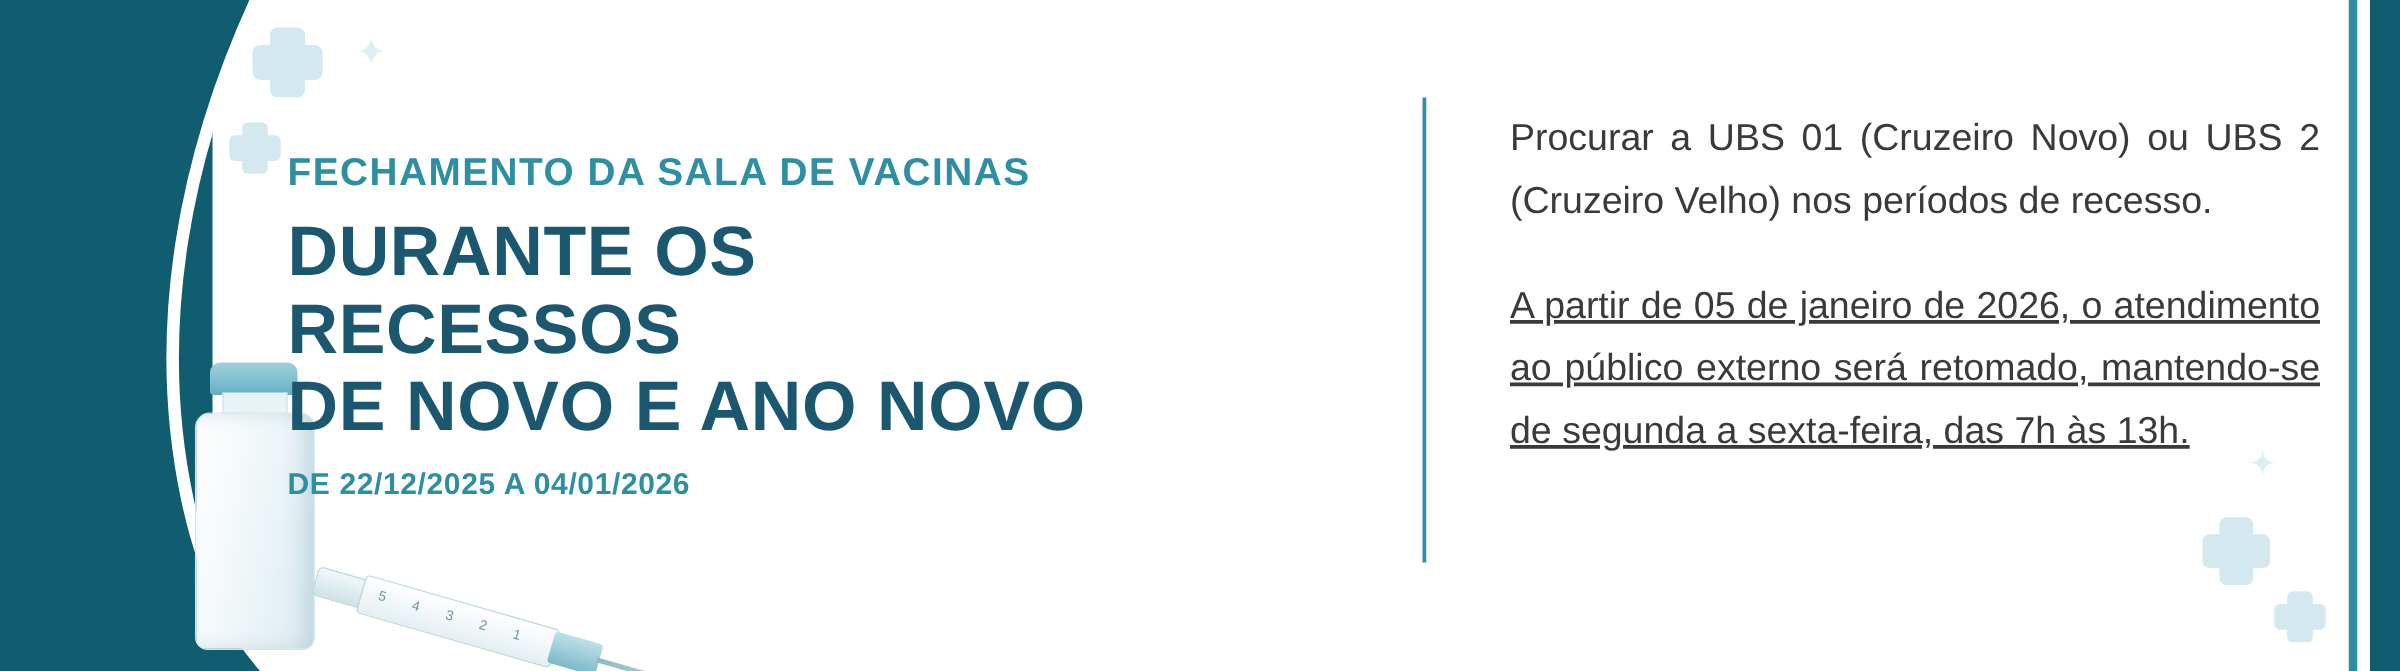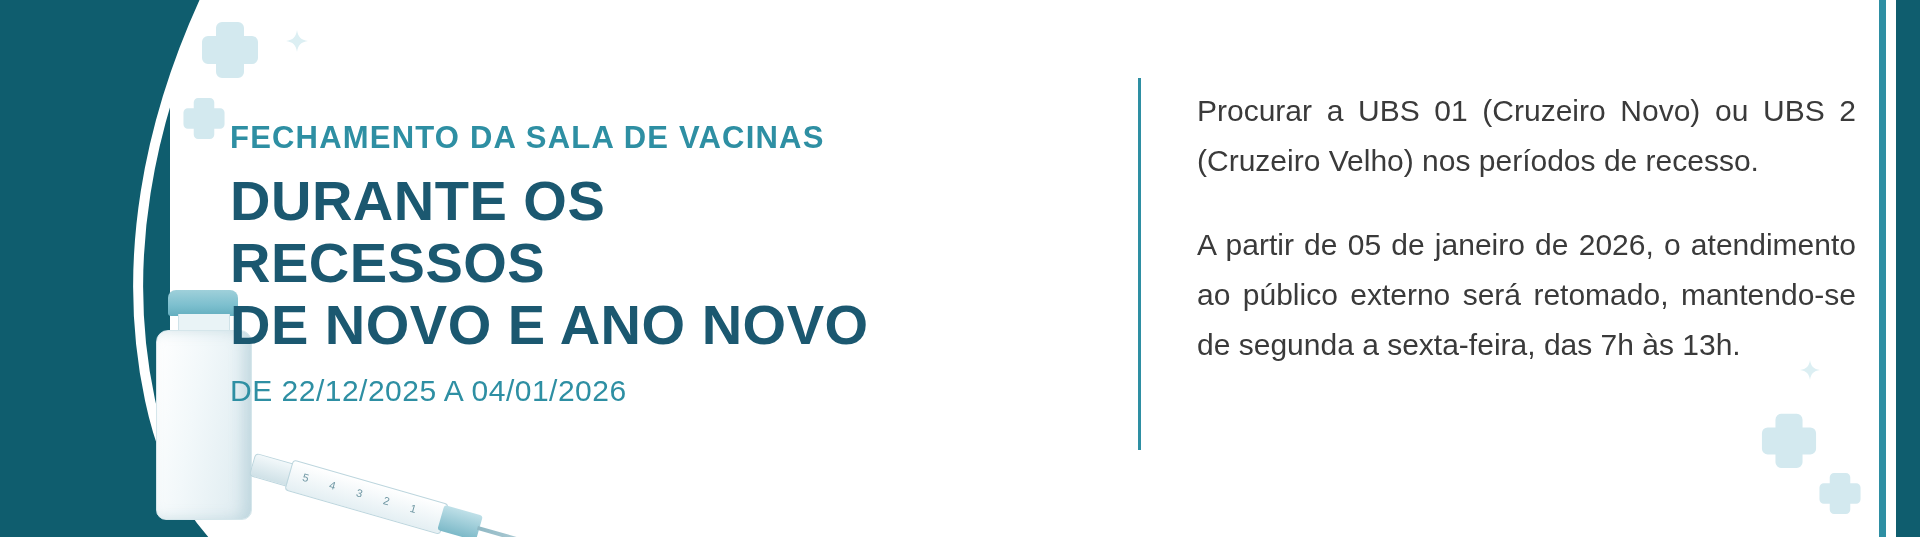--- a/index.html
+++ b/index.html
@@ -105,22 +105,22 @@
   }
   .h-main {
     font-size: 56px;
     font-weight: bold;
     letter-spacing: 0.5px;
     color: #1b5870;
     line-height: 62px;
   }
   .h-date {
     margin-top: 18px;
-    font-size: 30px;
-    font-weight: normal;
+    font-size: 24px;
+    font-weight: bold;
     letter-spacing: 0.5px;
     color: #2e8fa3;
   }
 
   
   .divider {
     position: absolute;
     left: 1138px;
     top: 78px;
     width: 3px;
@@ -133,23 +133,23 @@
     position: absolute;
     left: 1196px;
     top: 86px;
     width: 660px;
     color: #3a3a3a;
     font-size: 30px;
     line-height: 50px;
     text-align: justify;
   }
   .right-col p {
-    margin: 0 0 34px 1px;
-  }
-  .right-col p:last-child { margin-bottom: 0; }
+    margin: 0 0 34px 12px;
+  }
+  .right-col p:last-child { margin-bottom: 0; text-decoration: underline; }
 
   
   .vial {
     position: absolute;
     left: 148px;
     top: 290px;
     width: 110px;
     height: 230px;
   }
   .vial-cap {

